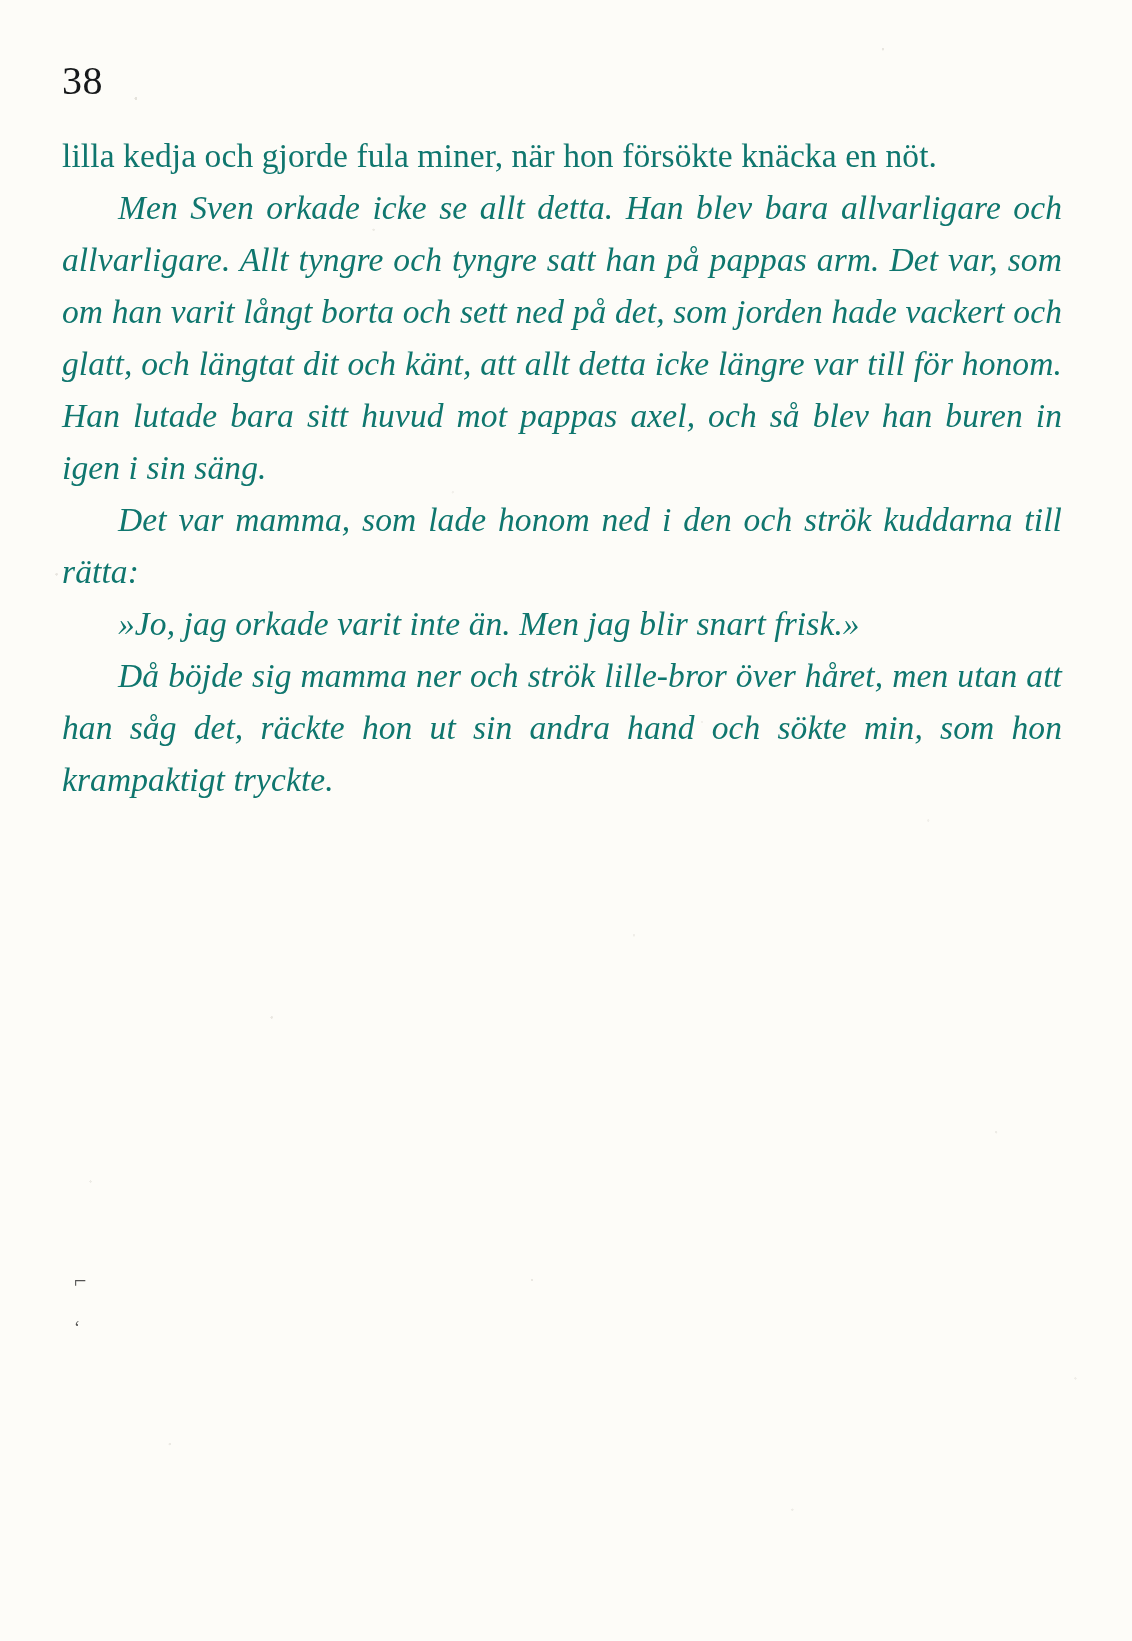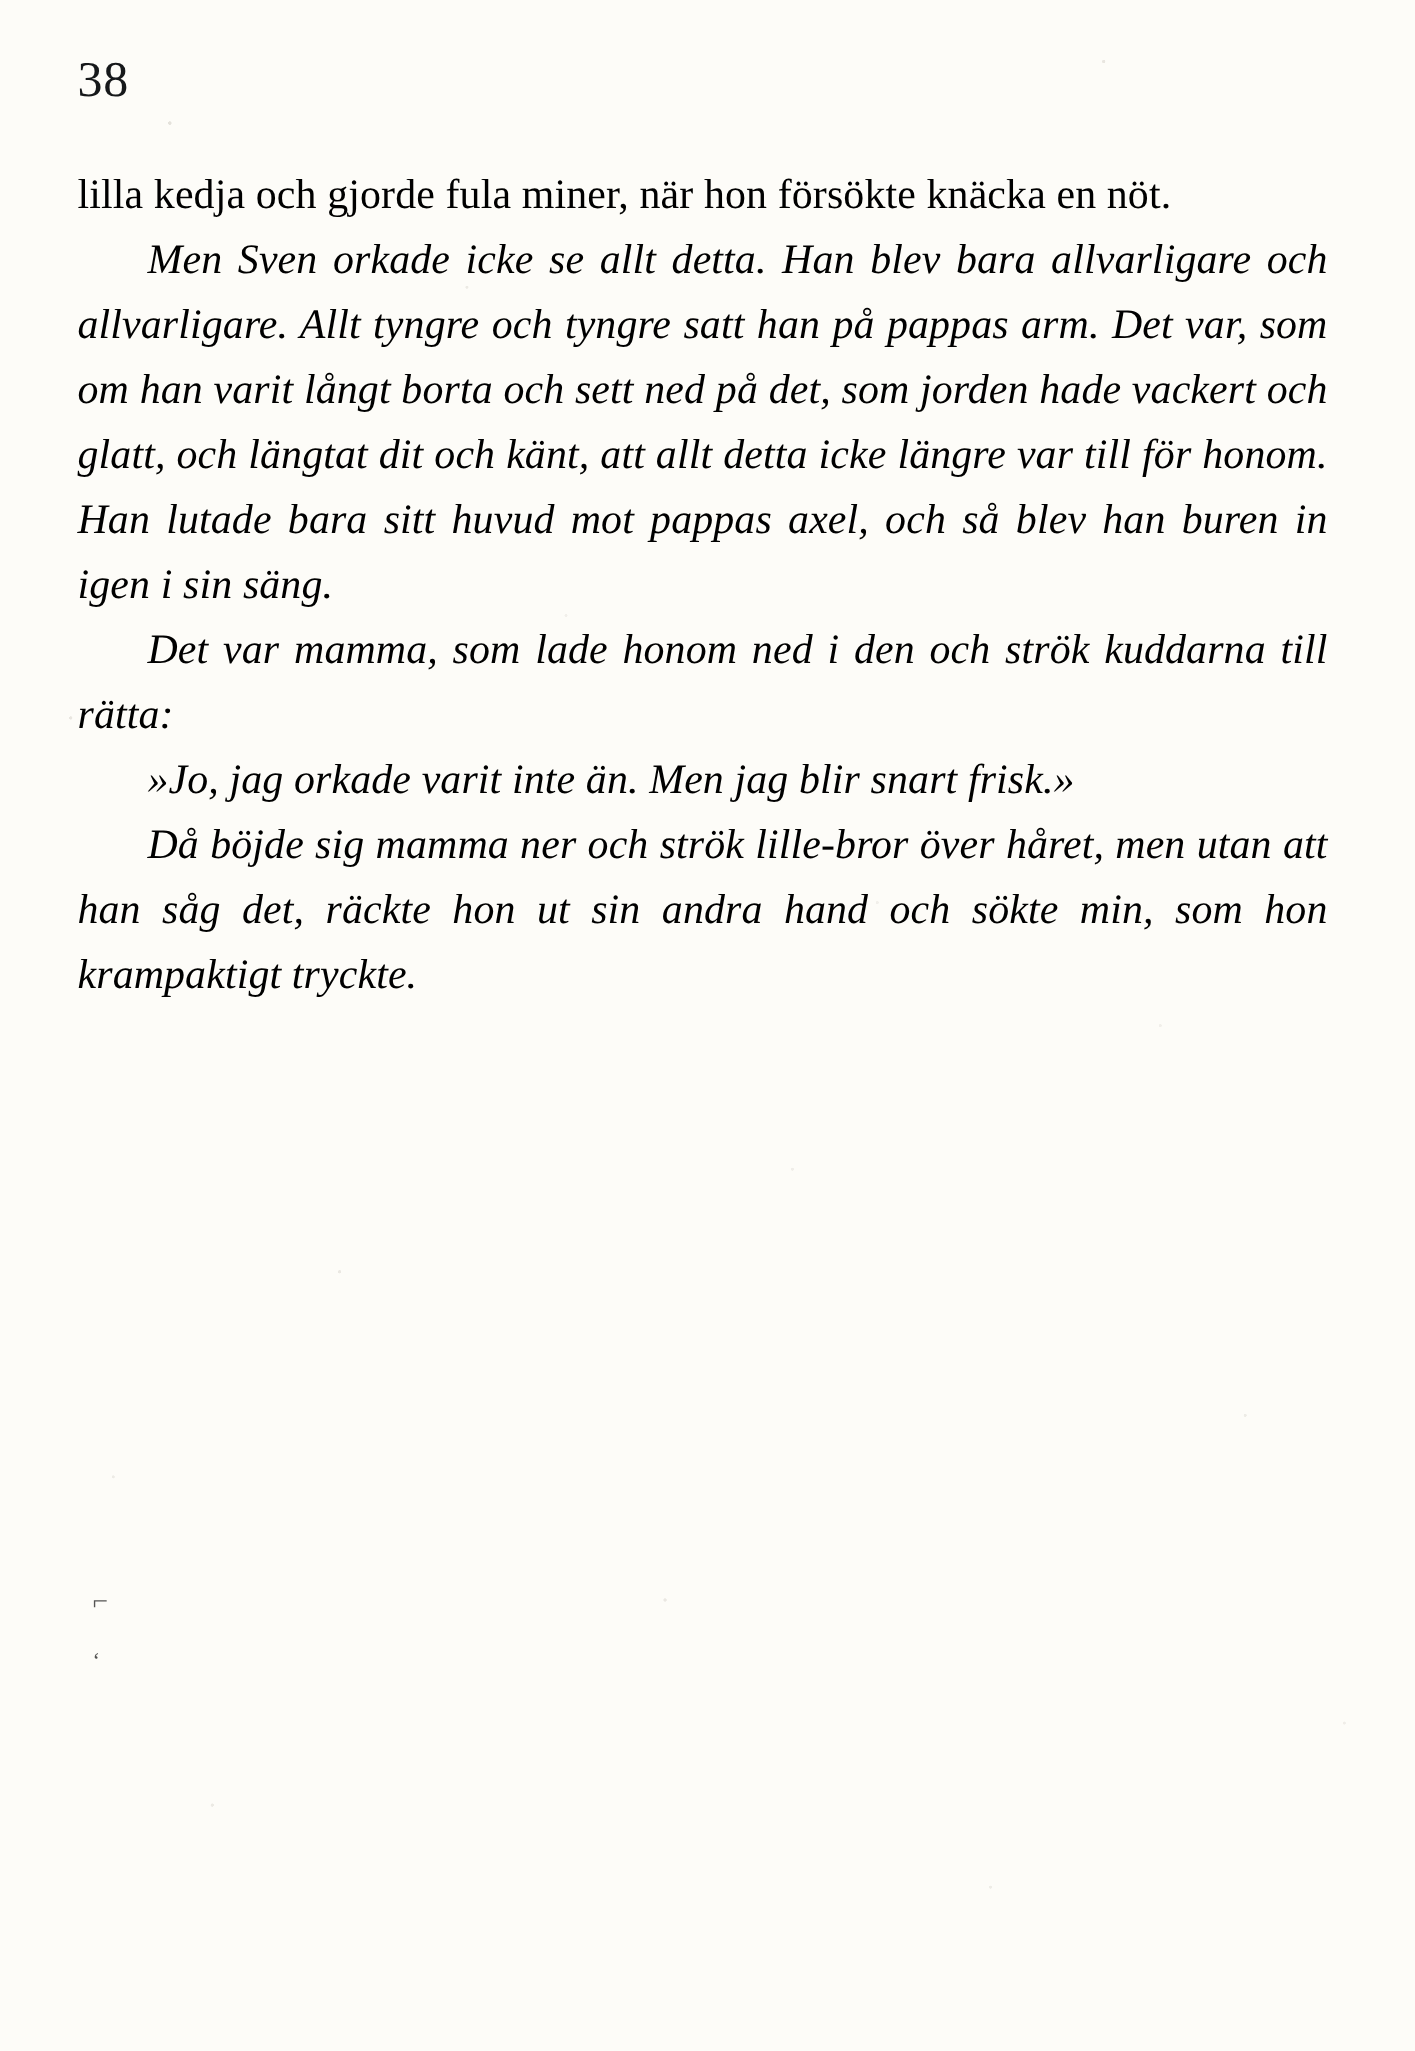--- a/index.html
+++ b/index.html
@@ -50,21 +50,21 @@
 
   .text-block {
     position: absolute;
     left: 62px;
     top: 40px;
     width: 1000px;
   }
 
   .running-head {
     display: flex;
-    align-items: flex-start;
+    align-items: flex-end;
     height: 64px;
   }
 
   .folio {
     font-size: 40px;
     letter-spacing: 0.5px;
     width: 120px;
     color: #16181a;
   }
 
@@ -78,21 +78,21 @@
     color: #16181a;
     padding-right: 86px;
   }
 
   .body-copy {
     margin-top: 26px;
     font-size: 33.5px;
     line-height: 52px;
     text-align: justify;
     text-justify: inter-word;
-    color: #000000;
+    color: #0f766e;
     letter-spacing: 0.1px;
   }
 
   .body-copy p {
     margin: 0;
   }
 
   .body-copy p.indent {
     text-indent: 56px;
     font-style: italic;

